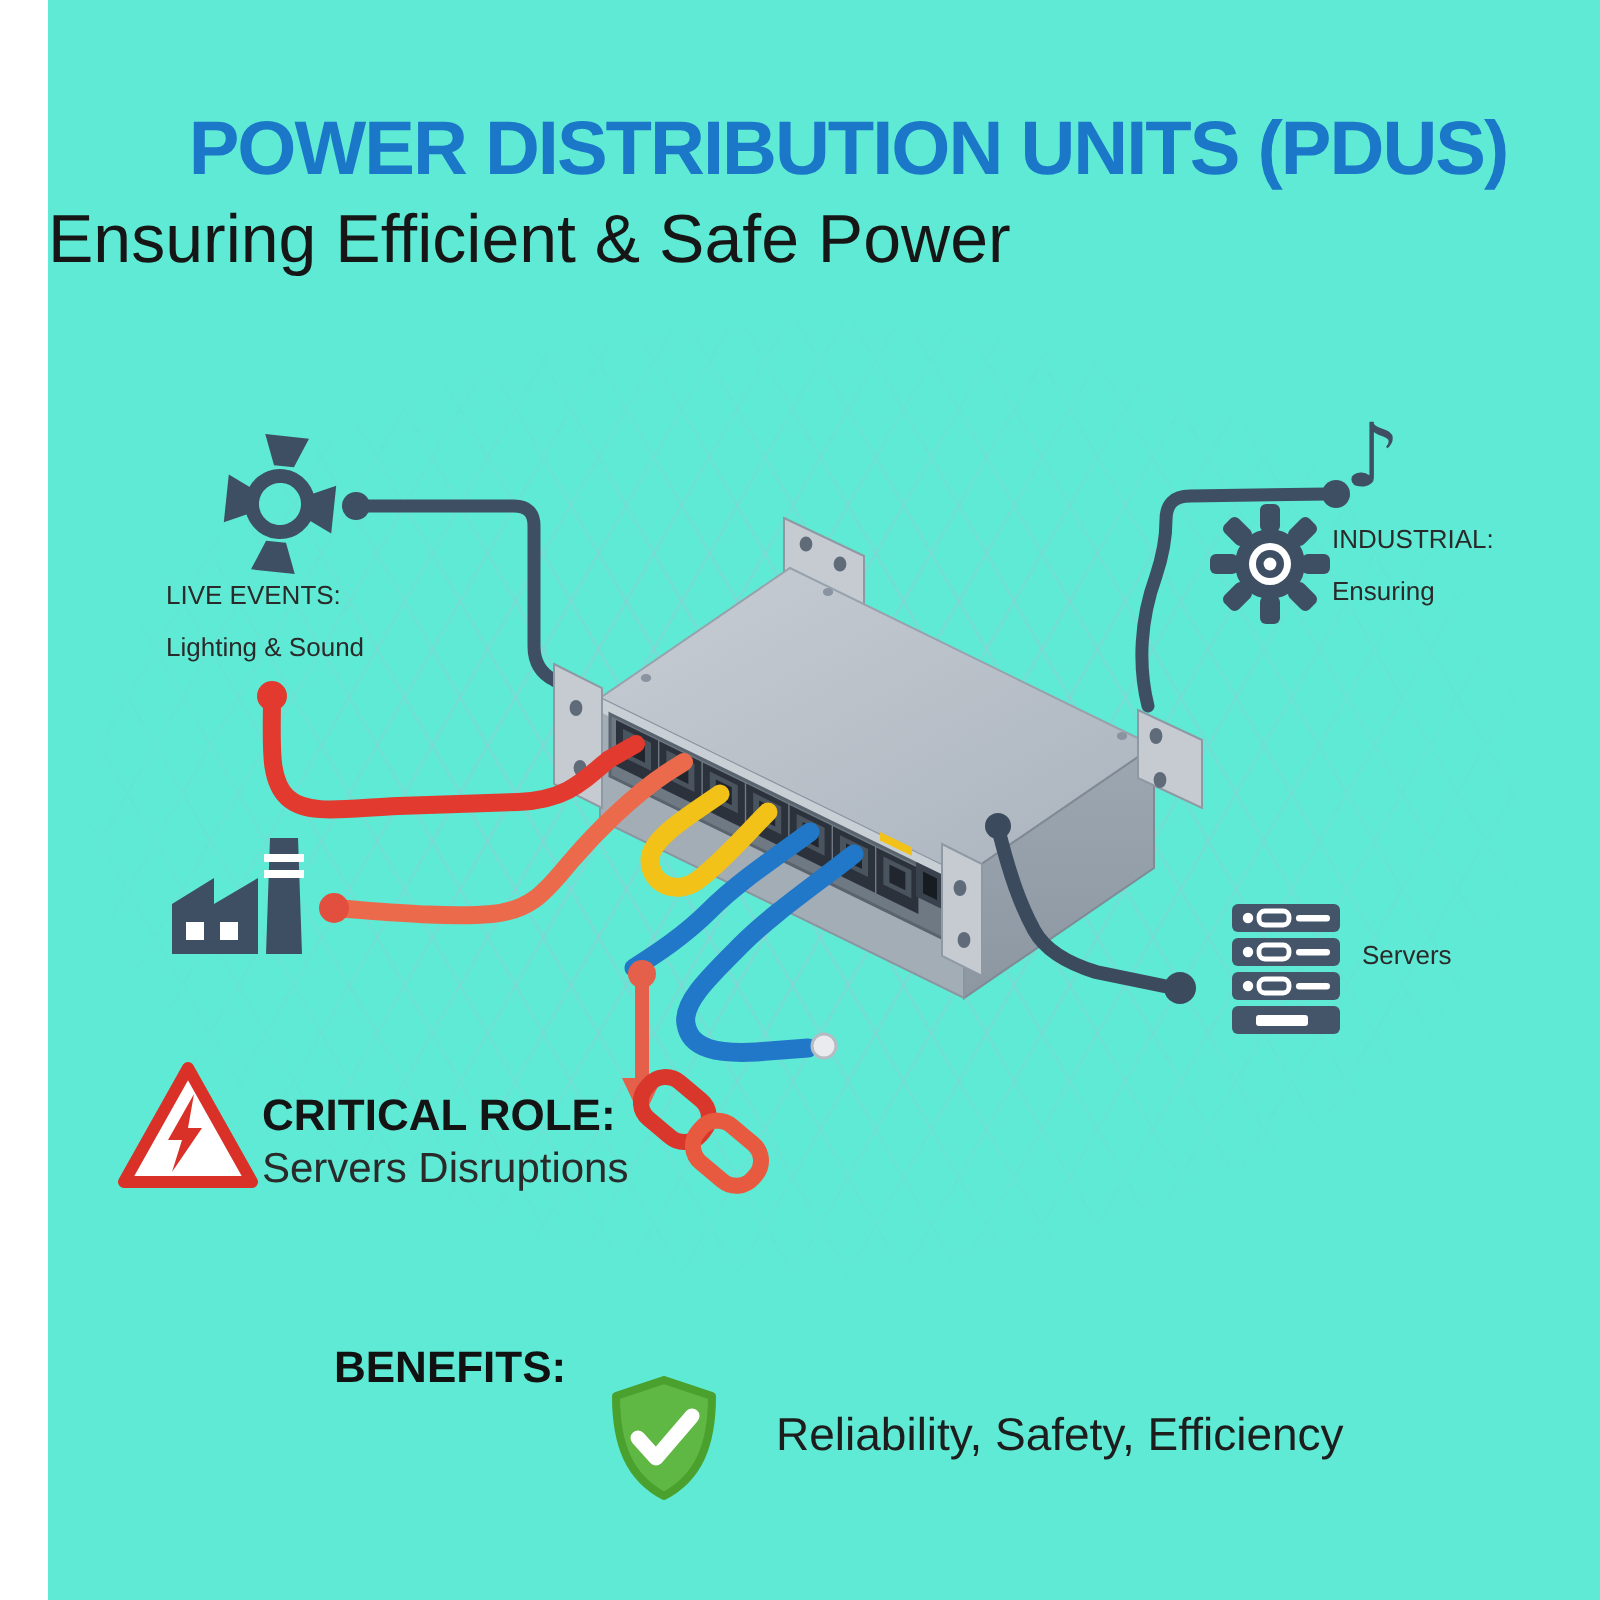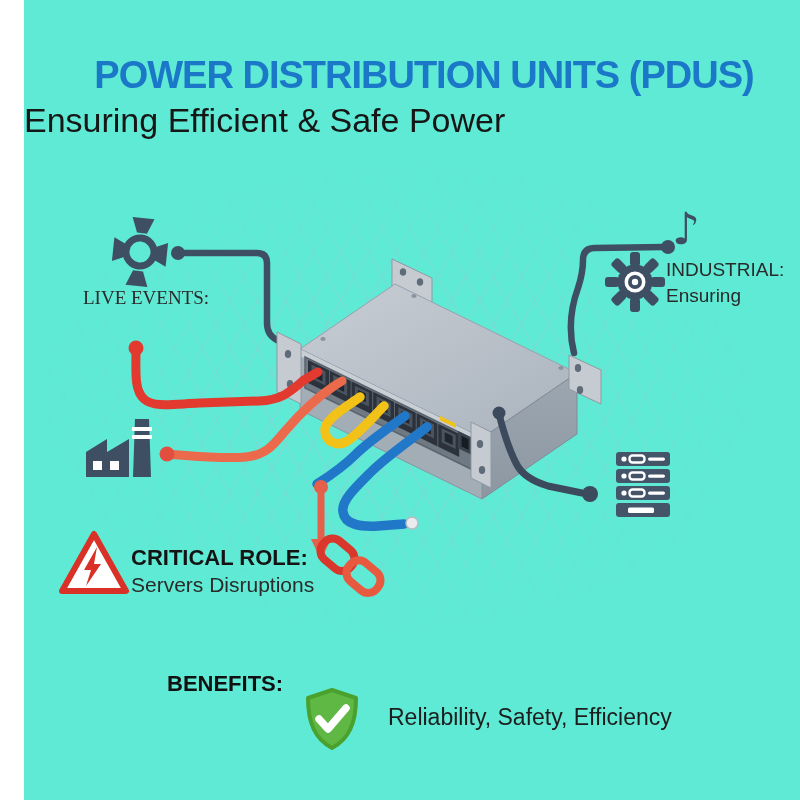--- a/index.html
+++ b/index.html
@@ -16,23 +16,23 @@
     mask-image:radial-gradient(ellipse 62% 58% at 47% 44%, #000 30%, transparent 78%);
   }
   .page-title{
     position:absolute;top:56px;left:0;width:100%;text-align:center;
     font-size:38px;font-weight:bold;letter-spacing:-1px;color:#1b77c8;line-height:1.05;
   }
   .page-subtitle{
     position:absolute;top:101px;left:0;width:100%;text-align:left;
     font-size:34px;color:#161616;
   }
-  .node-label{position:absolute;font-size:19px;line-height:26px;color:#2a2a2a;}
+  .node-label{position:absolute;font-size:13px;line-height:26px;color:#2a2a2a;}
   .node-label .l1,.node-label .l2{display:block;}
-  .live-events-label{left:59px;top:285px;font-family:Liberation Serif, serif;}
+  .live-events-label{left:59px;top:285px;}
   .industrial-label{left:642px;top:257px;}
   .data-centers-label{left:657px;top:465px;}
   .critical-block{position:absolute;left:107px;top:544px;}
   .critical-block .c1{display:block;font-size:22px;font-weight:bold;color:#141414;line-height:27px;}
   .critical-block .c2{display:block;font-size:21px;color:#2a2a2a;line-height:27px;}
   .benefits-label{position:absolute;left:143px;top:671px;font-size:22px;font-weight:bold;color:#111;}
   .benefits-text{position:absolute;left:364px;top:704px;font-size:23px;color:#1d1d1d;}
   .icon{position:absolute;}
   .music-note{
     position:absolute;left:648px;top:207px;font-family:"DejaVu Sans",sans-serif;
@@ -183,20 +183,21 @@
         <polygon points="19,4 41,4 35,19 25,19"></polygon>
         <polygon points="25,57 35,57 41,72 19,72"></polygon>
         <polygon points="3,26 16,32 16,44 3,50"></polygon>
         <polygon points="44,32 57,26 57,50 44,44"></polygon>
         <circle cx="30" cy="38" r="14" fill="none" stroke="#3e4f63" stroke-width="7"></circle>
       </g>
     </svg>
   </div>
   <div class="node-label live-events-label">
     <span class="l1">LIVE EVENTS:</span>
+    <span class="l2">Lighting &amp; Sound</span>
   </div>
 
   <span class="music-note">♪</span>
   <div class="icon" style="left:581px;top:252px;">
     <svg width="60" height="60" viewBox="0 0 60 60">
       <g fill="#3e4f63">
         <g>
           <rect x="25" y="0" width="10" height="14" rx="3"></rect>
           <rect x="25" y="0" width="10" height="14" rx="3" transform="rotate(45 30 30)"></rect>
           <rect x="25" y="0" width="10" height="14" rx="3" transform="rotate(90 30 30)"></rect>
@@ -238,20 +239,21 @@
       </g>
       <g fill="#ffffff">
         <rect x="32" y="5.5" width="17" height="3.2" rx="1.6"></rect>
         <rect x="32" y="22.5" width="17" height="3.2" rx="1.6"></rect>
         <rect x="32" y="39.5" width="17" height="3.2" rx="1.6"></rect>
         <rect x="12" y="55.5" width="26" height="5.5" rx="1.5"></rect>
       </g>
     </svg>
   </div>
   <div class="node-label data-centers-label">
+    <span class="l2">Servers</span>
   </div>
 
   <div class="icon" style="left:60px;top:415px;">
     <svg width="74" height="63" viewBox="0 0 74 63">
       <g fill="#3e4f63">
         <path d="M2,62 L2,37 L23,24 L23,37 L45,24 L45,62 Z"></path>
         <path d="M49,62 L51,4 L65,4 L67,62 Z"></path>
       </g>
       <g fill="#ffffff">
         <rect x="48" y="12" width="20" height="4"></rect>

